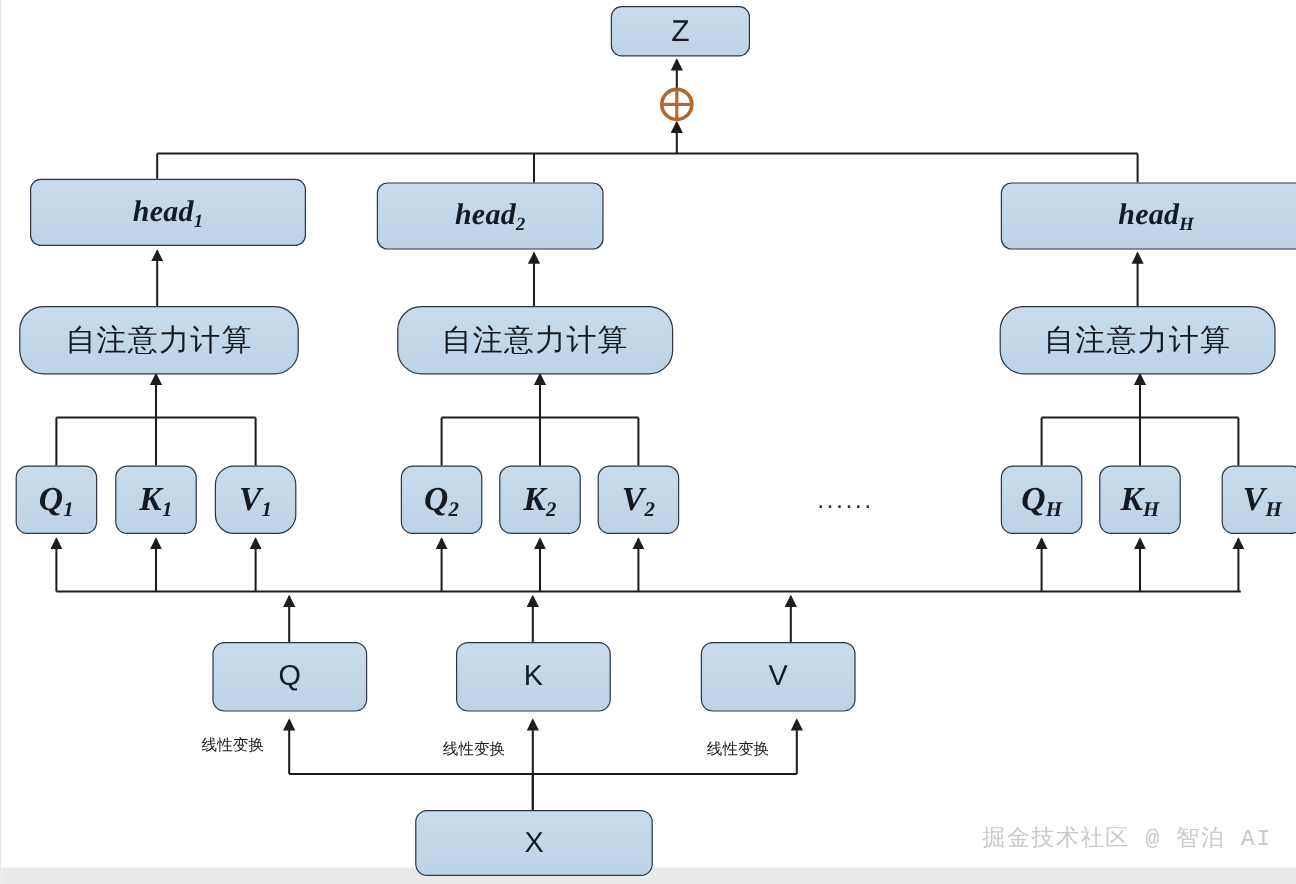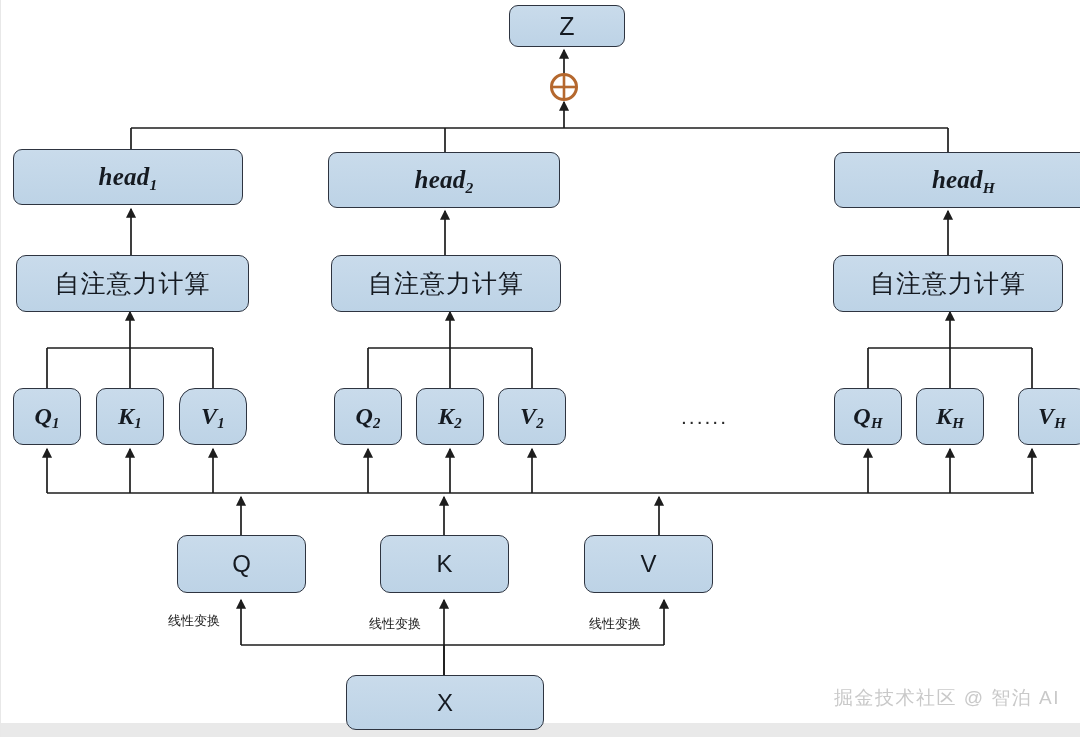--- a/index.html
+++ b/index.html
@@ -44,28 +44,28 @@
     border-radius: 9px;
     display: flex;
     align-items: center;
     justify-content: center;
     color: #151a21;
     z-index: 3;
     background-image: linear-gradient(180deg, #c9dbeb 0%, #bdd3e6 100%);
   }
   .box-z       { left: 508px; top: 5px;   width: 116px; height: 42px;  font-size: 25px; }
   .box-head    { height: 56px; font-size: 25px; }
-  .box-head1   { left: 12px;  top: 149px; width: 230px; justify-content: center; }
-  .box-head2   { left: 327px; top: 152px; width: 232px; }
+  .box-head1   { left: 24px;  top: 149px; width: 230px; justify-content: center; }
+  .box-head2   { left: 313px; top: 152px; width: 189px; }
   .box-headH   { left: 833px; top: 152px; width: 259px; }
-  .box-attn    { height: 57px; font-size: 25px; border-radius: 10px; }
+  .box-attn    { height: 57px; font-size: 25px; border-radius: 20px; }
   .box-attn1   { left: 15px;  top: 255px; width: 233px; }
   .box-attn2   { left: 330px; top: 255px; width: 230px; }
   .box-attnH   { left: 832px; top: 255px; width: 230px; }
-  .box-qkv     { top: 388px; width: 68px; height: 57px; font-size: 24px; border-radius: 10px; }
+  .box-qkv     { top: 388px; width: 68px; height: 57px; font-size: 28px; border-radius: 10px; }
   .qkv-q1 { left: 12px; }  .qkv-k1 { left: 95px; }  .qkv-v1 { left: 178px; border-radius: 16px; }
   .qkv-q2 { left: 333px; align-items: center; }  .qkv-k2 { left: 415px; }  .qkv-v2 { left: 497px; }
   .qkv-qh { left: 833px; }  .qkv-kh { left: 915px; }  .qkv-vh { left: 997px; margin-left: 20px; }
   .box-lin     { top: 535px; width: 129px; height: 58px; font-size: 24px; border-radius: 10px; }
   .lin-q { left: 176px; }   .lin-k { left: 379px; }   .lin-v { left: 583px; }
   .box-x       { left: 345px; top: 675px; width: 198px; height: 55px; font-size: 24px; border-radius: 10px; }
 
   .math {
     font-family: "Liberation Serif", "DejaVu Serif", serif;
     font-style: italic;
@@ -111,21 +111,21 @@
     letter-spacing: 2px;
     color: #2b2b2b;
     z-index: 3;
     font-family: "Liberation Sans", sans-serif;
   }
 
   .watermark {
     position: absolute;
     right: 20px;
     bottom: 26px;
-    font-family: Liberation Sans, sans-serif;
+    font-family: Liberation Mono, monospace;
     font-size: 19px;
     color: #c9c9c9;
     letter-spacing: 1.5px;
     z-index: 2;
     white-space: nowrap;
   }
 </style>
 </head>
 <body>
 

